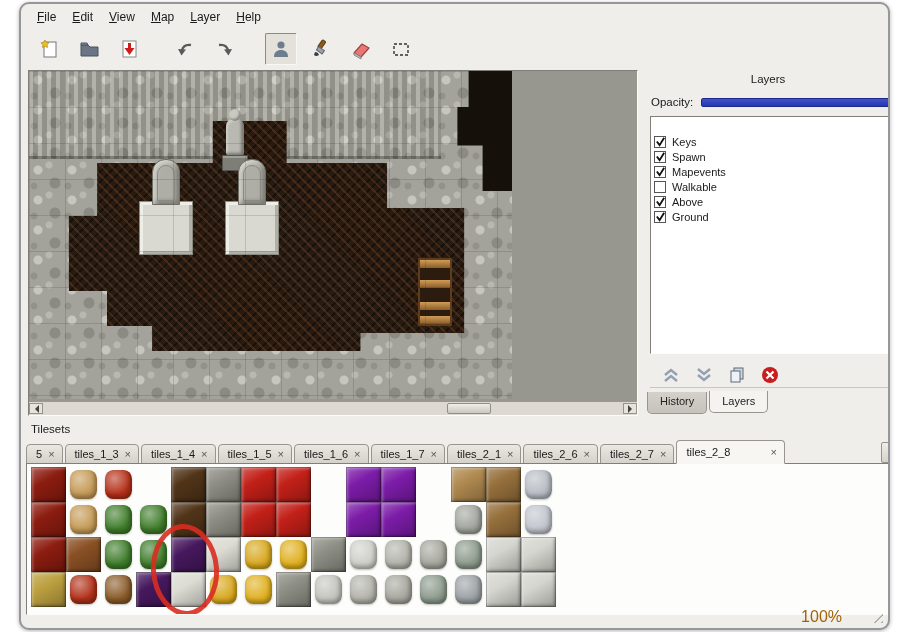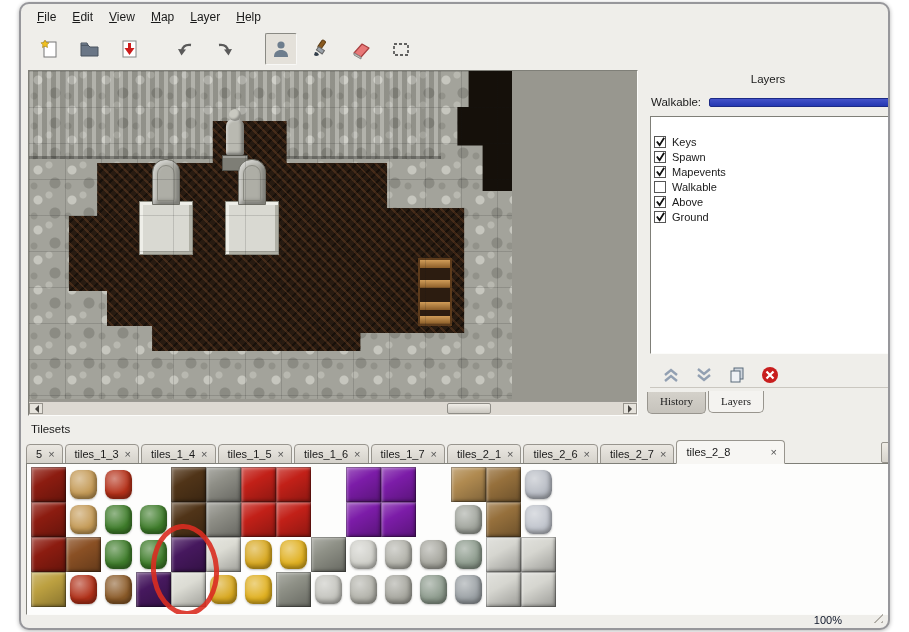--- a/index.html
+++ b/index.html
@@ -72,21 +72,21 @@
   .slider{position:relative;flex:1;height:9px;border:1px solid #1c2a86;border-radius:2px;}
   .slider-handle{position:absolute;right:-1px;top:-3px;width:14px;height:15px;background:linear-gradient(#f4f2ee,#c8c5be);border:1px solid #85837d;border-radius:2px;
     background-image:repeating-linear-gradient(90deg,rgba(90,90,90,.55) 0 1px,rgba(0,0,0,0) 1px 3px);background-clip:content-box;padding:2px 3px;}
   .layers-list{position:absolute;left:6px;right:6px;top:46px;height:238px;background:#fff;border:1px solid;border-color:#7f7f78 #fcfcfa #fcfcfa #7f7f78;overflow:hidden;padding-top:17px;}
   .layer-row{display:flex;align-items:center;height:15px;font-size:11px;}
   .checkbox{width:12px;height:12px;background:#fff;border:1px solid #555;margin:0 4px 0 3px;display:flex;align-items:center;justify-content:center;flex:0 0 auto;}
   .checkbox svg{overflow:visible;}
   .layer-label-wrap{flex:1;height:15px;display:flex;align-items:center;padding-left:2px;}
   .layer-btns{position:absolute;left:6px;right:6px;top:292px;height:26px;display:flex;align-items:center;gap:11px;padding-left:10px;border-bottom:1px solid #cac7c0;}
   .icon-btn{width:22px;height:22px;display:flex;align-items:center;justify-content:center;background:transparent;border:none;padding:0;}
-  .dock-tabs{position:absolute;left:3px;top:322px;height:22px;display:flex;gap:2px;font-family:Liberation Serif, serif;}
+  .dock-tabs{position:absolute;left:3px;top:322px;height:22px;display:flex;gap:2px;}
   .dock-tab{padding:3px 12px 4px;font-size:11px;border:1px solid #98958e;border-top:none;border-radius:0 0 5px 5px;background:linear-gradient(#d4d1ca,#c6c3bc);color:#222;}
   .dock-tab.active{background:#f4f3f0;position:relative;top:-1px;padding-top:4px;}
 
   
   .tilesets-dock{position:absolute;left:3px;top:416px;width:899px;height:198px;}
   .ts-tabrow{position:absolute;left:2px;top:19px;right:44px;height:25px;display:flex;align-items:flex-end;gap:2px;overflow:hidden;}
   .ts-tab{height:20px;display:flex;align-items:center;gap:6px;padding:0 7px 0 9px;border:1px solid #98958e;border-radius:4px 4px 0 0;background:linear-gradient(#ebe8e2,#d5d2cb);font-size:11px;white-space:nowrap;}
   .ts-tab.active{height:24px;background:#f7f6f3;border-bottom-color:#f7f6f3;z-index:2;gap:40px;}
   .ts-tab-close{font-size:11px;color:#555;line-height:1;}
   .ts-arrows{position:absolute;right:4px;top:22px;display:flex;gap:2px;}
@@ -97,21 +97,21 @@
   .tile.full{box-shadow:inset 0 0 0 1px rgba(0,0,0,.25),inset 2px 2px 3px rgba(255,255,255,.3),inset -2px -2px 3px rgba(0,0,0,.3);}
   .blob{position:absolute;left:4px;top:3px;right:4px;bottom:3px;border-radius:30%;box-shadow:inset -2px -3px 4px rgba(0,0,0,.35),0 1px 2px rgba(0,0,0,.25);}
   .annotation-circle{position:absolute;left:124px;top:60px;width:68px;height:92px;border:5px solid #d92c20;border-radius:50%;transform:rotate(-4deg);pointer-events:none;z-index:5;opacity:.9;}
   .vscroll{position:absolute;top:1px;bottom:1px;right:1px;width:15px;background:#ddd9d2;border-left:1px solid #9a9892;}
   .vs-btn{position:absolute;left:1px;right:1px;height:14px;background:#e6e3dc;border:1px solid #97948d;display:flex;align-items:center;justify-content:center;}
   .vs-btn.up{top:1px;} .vs-btn.down{bottom:1px;}
   .vthumb{position:absolute;left:1px;right:1px;top:17px;height:92px;background:linear-gradient(90deg,#f0ede7,#cac7c0);border:1px solid #908e88;border-radius:2px;}
 
   
   .statusbar{position:absolute;left:0;right:0;bottom:0;height:16px;}
-  .zoom{position:absolute;right:46px;bottom:2px;font-size:11px;color:#0f172a;margin-top:15px;}
+  .zoom{position:absolute;right:46px;bottom:2px;font-size:16px;color:#a16207;margin-top:15px;}
   .resize-grip{position:absolute;right:5px;bottom:5px;width:13px;height:13px;
     background:repeating-linear-gradient(315deg,#b2afa8 0 2px,rgba(0,0,0,0) 2px 5px);
     clip-path:polygon(100% 0,100% 100%,0 100%);}
 </style>
 </head>
 <body>
 
 <div class="window">
 
   <div class="menubar">
@@ -224,21 +224,21 @@
     <div class="dock-titlebar">
       <span class="dock-title">Layers</span>
       <span class="dock-btn">
           <span class="float-glyph"></span>
         </span>
       <span class="dock-btn">
           <span>✕</span>
         </span>
     </div>
     <div class="opacity-row">
-      <span class="opacity-label">Walkable:</span>
+      <span class="opacity-label">Opacity:</span>
       <div class="slider" style="background: linear-gradient(rgb(67, 82, 200), rgb(36, 56, 178));">
         <div class="slider-handle"></div>
       </div>
     </div>
     <div class="layers-list">
         <div class="layer-row">
           <span class="checkbox">
             <svg viewBox="0 0 12 12" width="11" height="11">
               <path d="M2 6l3 4 5-8" stroke="#101010" stroke-width="2" fill="none"></path>
             </svg>

